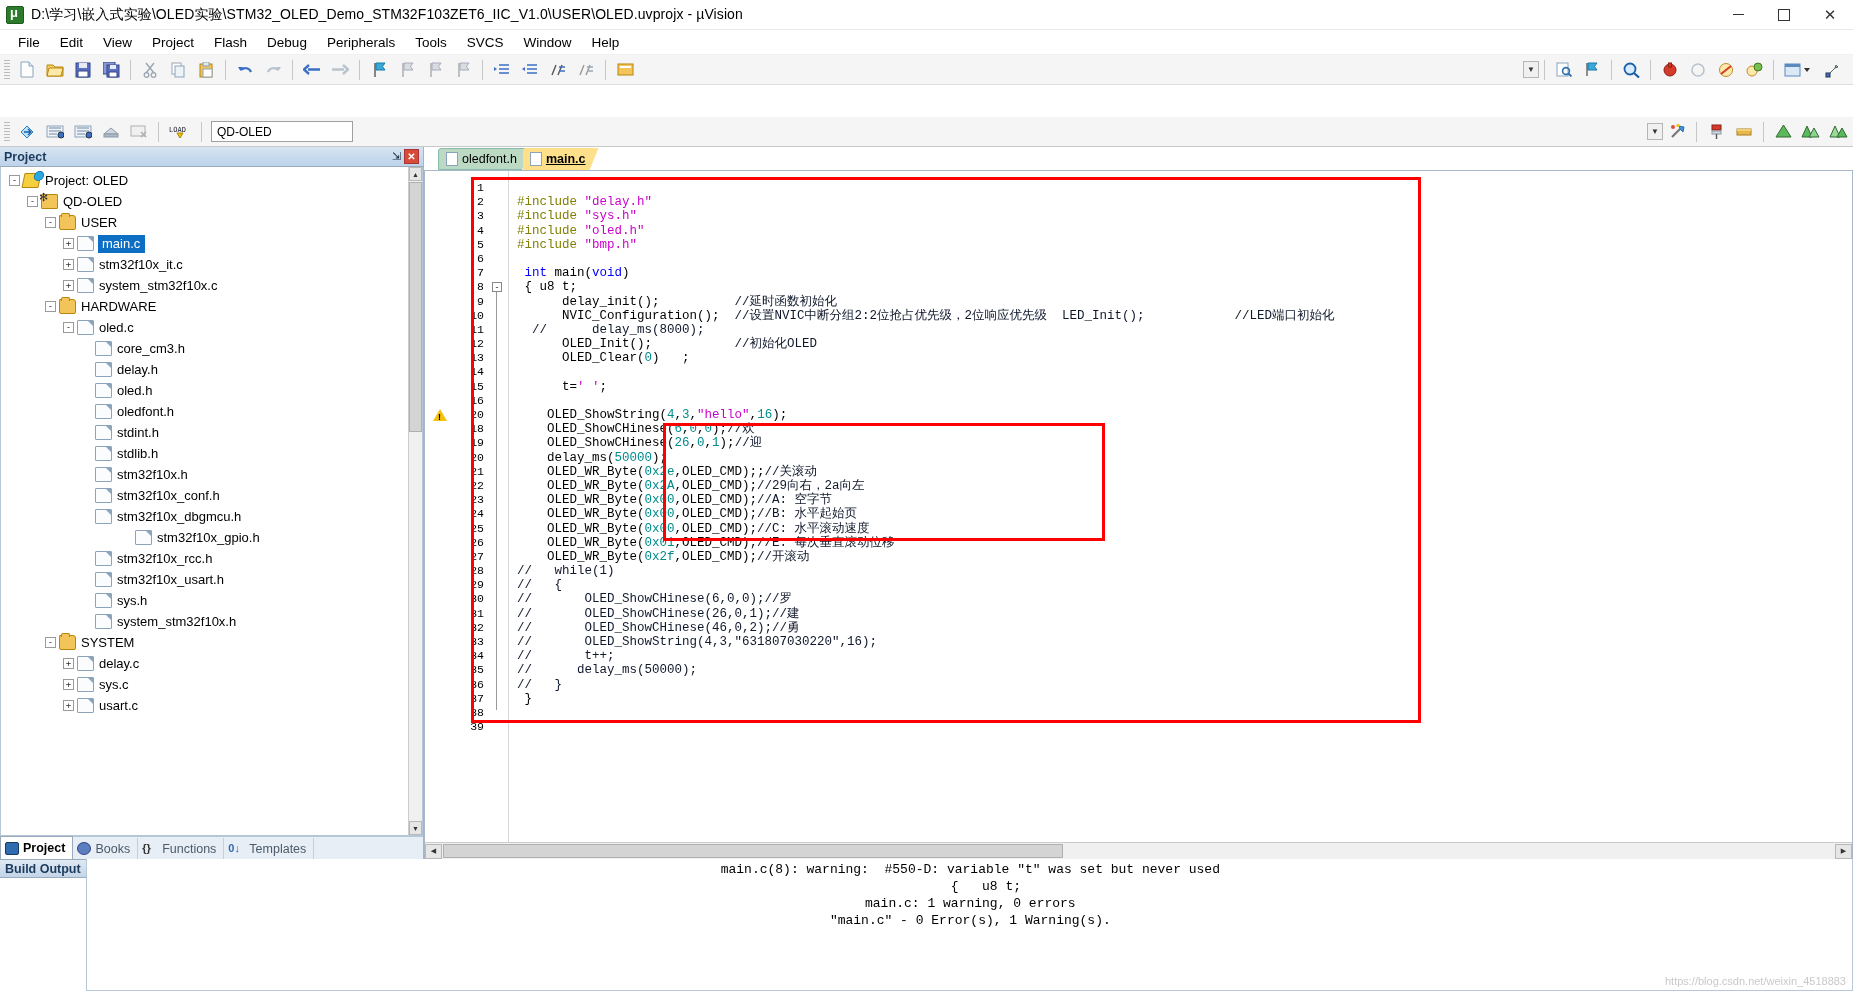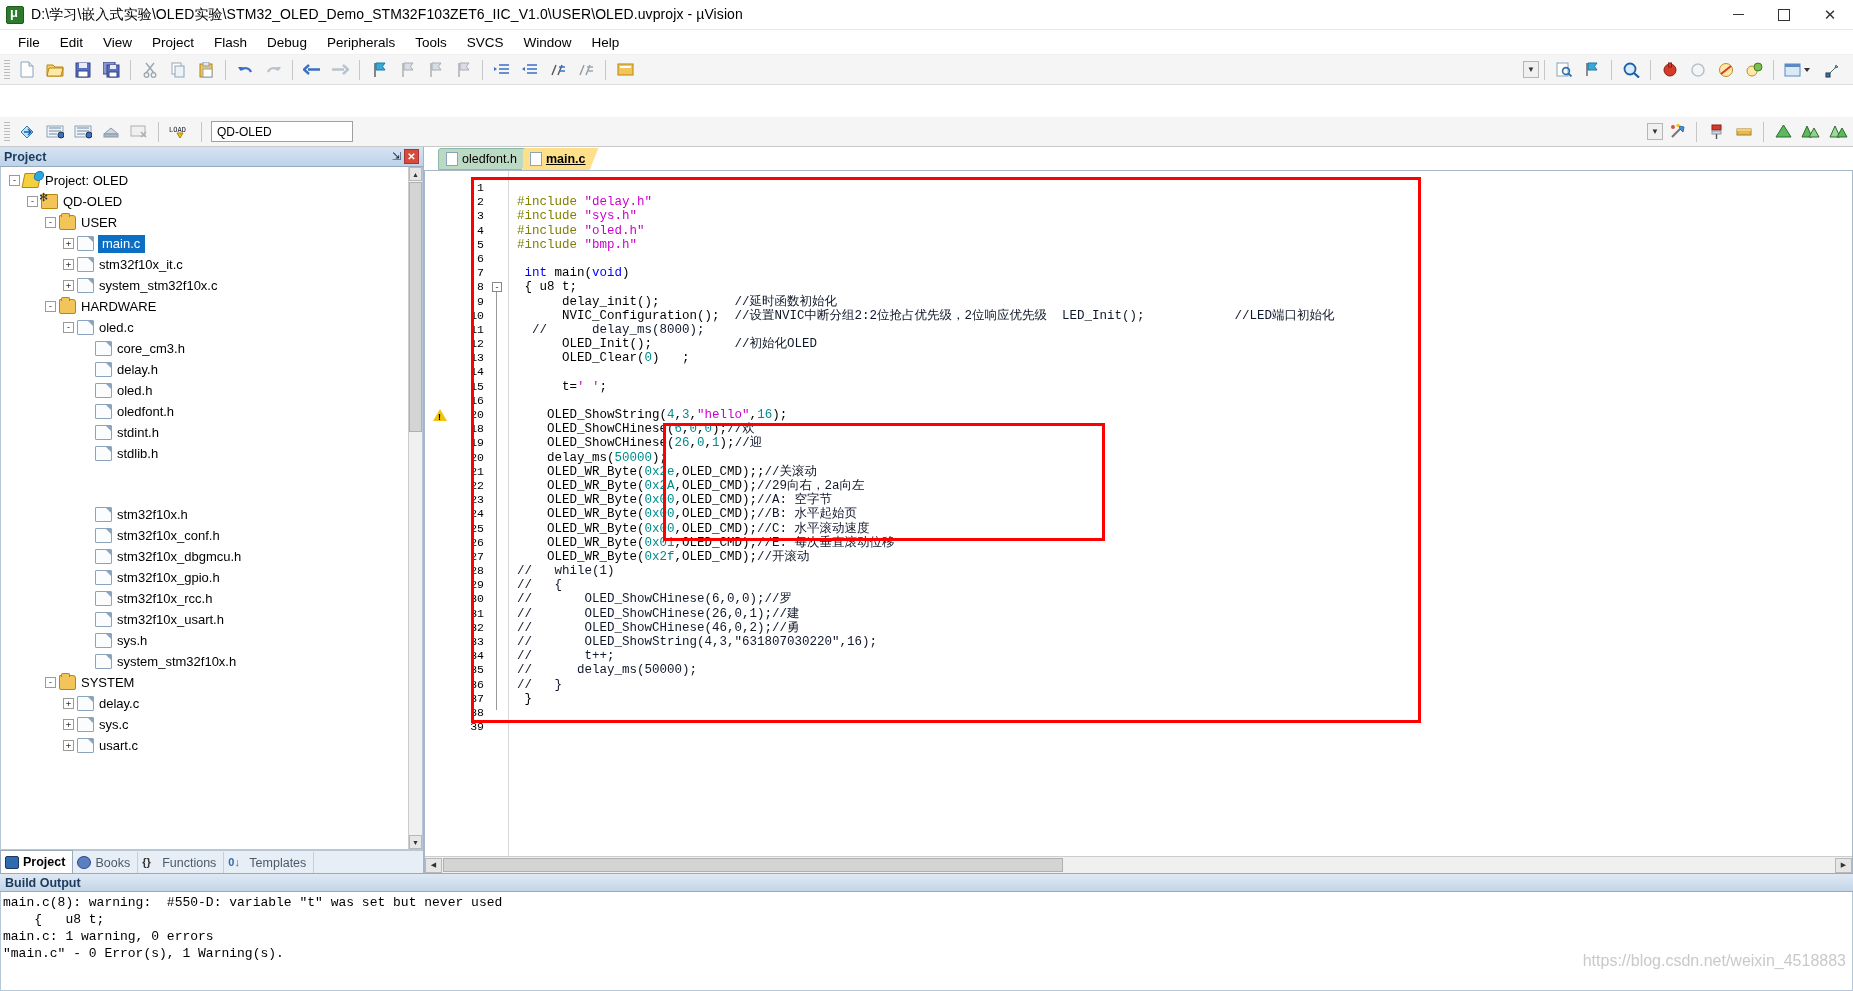--- a/index.html
+++ b/index.html
@@ -180,30 +180,30 @@
   .annot { position: absolute; border: 3px solid #ff0000; pointer-events: none; }
 
   .hscroll { height: 17px; background: #f0f0f0; border-top: 1px solid #ccc;
              display: flex; align-items: center; flex: none; position: relative; }
   .hs-arrow { width: 17px; height: 15px; background: #e6e6e6; border: 1px solid #b8b8b8;
               display: flex; align-items: center; justify-content: center; font-size: 7px; color:#333; }
   .hs-thumb { position: absolute; left: 18px; top: 1px; height: 14px; width: 620px;
               background: #d4d4d4; border: 1px solid #b0b0b0; }
 
   
-  .buildpanel { flex: none; display: flex; flex-direction: column; height: 118px; }
+  .buildpanel { flex: none; display: flex; flex-direction: row; height: 132px; text-align: center; }
   .build-caption { height: 19px; background: linear-gradient(to bottom,#dfe9f3,#c3d5e8);
                    display: flex; align-items: center; padding: 0 5px; flex: none;
                    border-top: 1px solid #9ab; border-bottom: 1px solid #9ab; }
   .build-caption-text { font-size: 12.5px; font-weight: bold; color: #1b3a5c; }
   .buildbody { flex: 1; background: #fff; border: 1px solid #b6c7d8; border-top: none;
                overflow: hidden; padding: 2px 0 0 2px; position: relative; }
   .buildline { white-space: pre; font-family: "Liberation Mono","DejaVu Sans Mono",monospace;
                font-size: 13px; line-height: 17px; color: #000; }
-  .watermark { position: absolute; right: 6px; bottom: 20px; font-size: 16px; color: #c9c9c9; }
+  .watermark { position: absolute; right: 6px; bottom: 3px; font-size: 11px; color: #c9c9c9; }
 
   
   svg { display: block; }
 </style>
 </head>
 <body>
 
 <div id="app">
 
   <div class="titlebar">
@@ -614,36 +614,36 @@
             <div class="trow" style="padding-left: 80px;">
               <div class="exp blank"></div>
               <div class="icn icn-file"></div>
               <span class="tlabel">stdint.h</span>
             </div>
             <div class="trow" style="padding-left: 80px;">
               <div class="exp blank"></div>
               <div class="icn icn-file"></div>
               <span class="tlabel">stdlib.h</span>
             </div>
-            <div class="trow" style="padding-left: 80px; margin-top: 40px;">
+            <div class="trow" style="padding-left: 80px;">
               <div class="exp blank"></div>
               <div class="icn icn-file"></div>
               <span class="tlabel">stm32f10x.h</span>
             </div>
             <div class="trow" style="padding-left: 80px;">
               <div class="exp blank"></div>
               <div class="icn icn-file"></div>
               <span class="tlabel">stm32f10x_conf.h</span>
             </div>
             <div class="trow" style="padding-left: 80px;">
               <div class="exp blank"></div>
               <div class="icn icn-file"></div>
               <span class="tlabel">stm32f10x_dbgmcu.h</span>
             </div>
-            <div class="trow" style="padding-left: 80px;">
+            <div class="trow" style="padding-left: 120px;">
               <div class="exp blank"></div>
               <div class="icn icn-file"></div>
               <span class="tlabel">stm32f10x_gpio.h</span>
             </div>
             <div class="trow" style="padding-left: 80px;">
               <div class="exp blank"></div>
               <div class="icn icn-file"></div>
               <span class="tlabel">stm32f10x_rcc.h</span>
             </div>
             <div class="trow" style="padding-left: 80px;">

